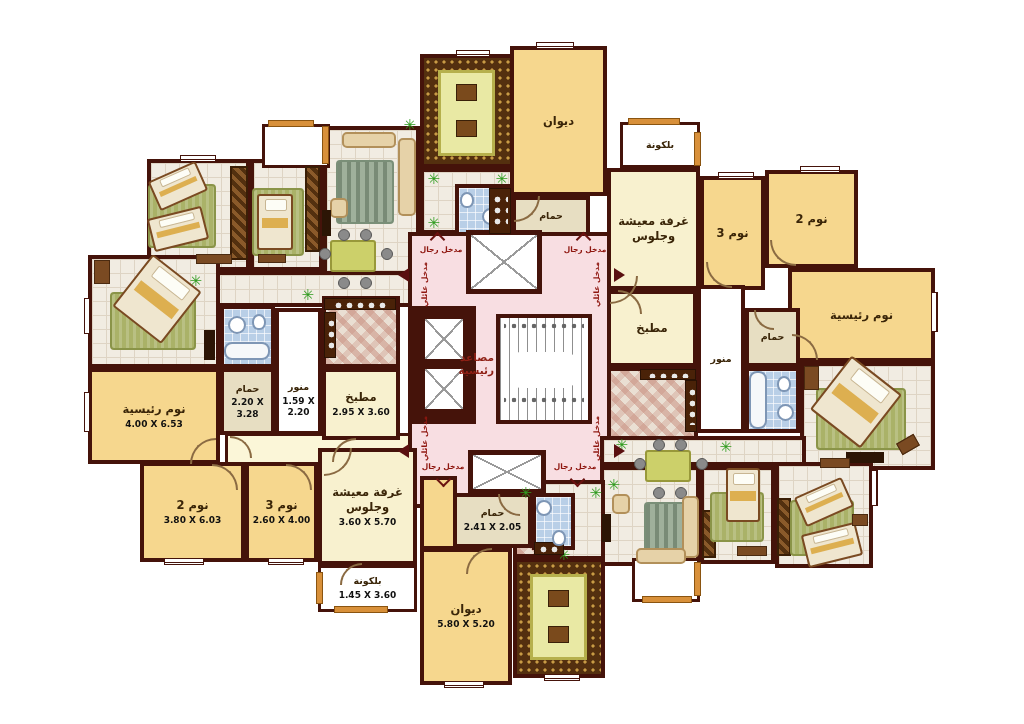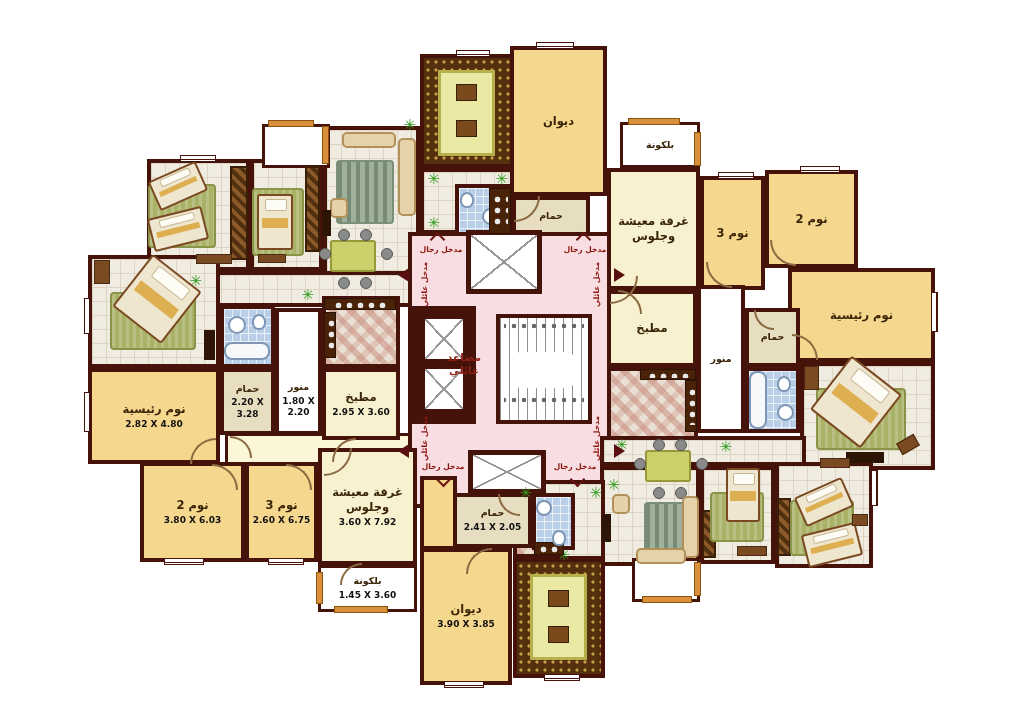--- a/index.html
+++ b/index.html
@@ -144,64 +144,64 @@
     <div class="zone small" style="left: 453px; top: 493px; width: 79px; height: 55px; position: absolute; box-sizing: border-box; background-color: rgb(231, 222, 194);">
       <div class="rlabel" dir="rtl">
         <div>حمام</div>
         <div class="dims" dir="ltr">2.41 X 2.05</div>
       </div>
     </div>
     <div class="zone " style="left: 420px; top: 476px; width: 37px; height: 74px; position: absolute; box-sizing: border-box; background-color: rgb(246, 215, 142);"></div>
     <div class="zone " style="left: 420px; top: 548px; width: 92px; height: 137px; position: absolute; box-sizing: border-box; background-color: rgb(246, 215, 142);">
       <div class="rlabel" dir="rtl">
         <div>ديوان</div>
-        <div class="dims" dir="ltr">3.90 X 3.85</div>
+        <div class="dims" dir="ltr">5.80 X 5.20</div>
       </div>
     </div>
     <div class="zone " style="left: 88px; top: 368px; width: 132px; height: 96px; position: absolute; box-sizing: border-box; background-color: rgb(246, 215, 142);">
       <div class="rlabel" dir="rtl">
         <div>نوم رئيسية</div>
-        <div class="dims" dir="ltr">2.82 X 4.80</div>
+        <div class="dims" dir="ltr">4.00 X 6.53</div>
       </div>
     </div>
     <div class="zone small" style="left: 220px; top: 368px; width: 55px; height: 67px; position: absolute; box-sizing: border-box; background-color: rgb(231, 222, 194);">
       <div class="rlabel" dir="rtl">
         <div>حمام</div>
         <div class="dims" dir="ltr">2.20 X 3.28</div>
       </div>
     </div>
     <div class="zone small lbot" style="left: 275px; top: 308px; width: 47px; height: 127px; position: absolute; box-sizing: border-box; background-color: rgb(255, 255, 255);">
       <div class="rlabel" dir="rtl">
         <div>منور</div>
-        <div class="dims" dir="ltr">1.80 X 2.20</div>
+        <div class="dims" dir="ltr">1.59 X 2.20</div>
       </div>
     </div>
     <div class="zone " style="left: 322px; top: 368px; width: 78px; height: 72px; position: absolute; box-sizing: border-box; background-color: rgb(248, 241, 207);">
       <div class="rlabel" dir="rtl">
         <div>مطبخ</div>
         <div class="dims" dir="ltr">2.95 X 3.60</div>
       </div>
     </div>
     <div class="zone " style="left: 140px; top: 462px; width: 105px; height: 100px; position: absolute; box-sizing: border-box; background-color: rgb(246, 215, 142);">
       <div class="rlabel" dir="rtl">
         <div>نوم 2</div>
         <div class="dims" dir="ltr">3.80 X 6.03</div>
       </div>
     </div>
     <div class="zone " style="left: 245px; top: 462px; width: 73px; height: 100px; position: absolute; box-sizing: border-box; background-color: rgb(246, 215, 142);">
       <div class="rlabel" dir="rtl">
         <div>نوم 3</div>
-        <div class="dims" dir="ltr">2.60 X 6.75</div>
+        <div class="dims" dir="ltr">2.60 X 4.00</div>
       </div>
     </div>
     <div class="zone " style="left: 318px; top: 448px; width: 99px; height: 117px; position: absolute; box-sizing: border-box; background-color: rgb(248, 241, 207);">
       <div class="rlabel" dir="rtl">
         <div>غرفة معيشة</div>
         <div>وجلوس</div>
-        <div class="dims" dir="ltr">3.60 X 7.92</div>
+        <div class="dims" dir="ltr">3.60 X 5.70</div>
       </div>
     </div>
     <div class="zone thin small" style="left: 318px; top: 565px; width: 99px; height: 47px; position: absolute; box-sizing: border-box; background-color: rgb(255, 255, 255);">
       <div class="rlabel" dir="rtl">
         <div>بلكونة</div>
         <div class="dims" dir="ltr">1.45 X 3.60</div>
       </div>
     </div>
     <div class="zone thin" style="left: 632px; top: 558px; width: 68px; height: 44px; position: absolute; box-sizing: border-box; background-color: rgb(255, 255, 255);"></div>
     <div class="zone shaft nob" style="left: 412px; top: 306px; width: 64px; height: 118px; position: absolute; box-sizing: border-box;"></div>
@@ -339,23 +339,23 @@
     <div class="f f-door dtl" style="left: 340px; top: 563px; width: 22px; height: 22px; position: absolute; box-sizing: border-box;"></div>
     <div class="f f-door dtl" style="left: 466px; top: 548px; width: 26px; height: 26px; position: absolute; box-sizing: border-box;"></div>
     <div class="f f-door dbl" style="left: 498px; top: 494px; width: 22px; height: 22px; position: absolute; box-sizing: border-box;"></div>
     <div class="f f-door dbr" style="left: 514px; top: 196px; width: 26px; height: 26px; position: absolute; box-sizing: border-box;"></div>
     <div class="f f-door dbr" style="left: 610px; top: 276px; width: 28px; height: 28px; position: absolute; box-sizing: border-box;"></div>
     <div class="f f-door dtr" style="left: 618px; top: 290px; width: 24px; height: 24px; position: absolute; box-sizing: border-box;"></div>
     <div class="f f-door dbl" style="left: 706px; top: 262px; width: 26px; height: 26px; position: absolute; box-sizing: border-box;"></div>
     <div class="f f-door dbl" style="left: 770px; top: 240px; width: 26px; height: 26px; position: absolute; box-sizing: border-box;"></div>
     <div class="f f-door dtr" style="left: 792px; top: 334px; width: 26px; height: 26px; position: absolute; box-sizing: border-box;"></div>
     <div class="f f-door dbl" style="left: 754px; top: 310px; width: 20px; height: 20px; position: absolute; box-sizing: border-box;"></div>
-    <div class="flabel core" dir="rtl" style="left: 434px; top: 351px; width: 60px; position: absolute; box-sizing: border-box;">
+    <div class="flabel core" dir="rtl" style="left: 434px; top: 351px; width: 60px; position: absolute; box-sizing: border-box; text-align: right;">
       <div>مصاعد</div>
-      <div>عائلي</div>
+      <div>رئيسية</div>
     </div>
     <div class="flabel " dir="rtl" style="left: 412px; top: 245px; width: 58px; position: absolute; box-sizing: border-box;">مدخل رجال</div>
     <div class="flabel " dir="rtl" style="left: 556px; top: 245px; width: 58px; position: absolute; box-sizing: border-box;">مدخل رجال</div>
     <div class="flabel " dir="rtl" style="left: 414px; top: 462px; width: 58px; position: absolute; box-sizing: border-box;">مدخل رجال</div>
     <div class="flabel " dir="rtl" style="left: 546px; top: 462px; width: 58px; position: absolute; box-sizing: border-box;">مدخل رجال</div>
     <div class="flabel vert" dir="rtl" style="left: 398px; top: 280px; width: 52px; position: absolute; box-sizing: border-box;">مدخل عائلي</div>
     <div class="flabel vert" dir="rtl" style="left: 570px; top: 280px; width: 52px; position: absolute; box-sizing: border-box;">مدخل عائلي</div>
     <div class="flabel vert" dir="rtl" style="left: 398px; top: 434px; width: 52px; position: absolute; box-sizing: border-box;">مدخل عائلي</div>
     <div class="flabel vert" dir="rtl" style="left: 570px; top: 434px; width: 52px; position: absolute; box-sizing: border-box;">مدخل عائلي</div>
   </div>

